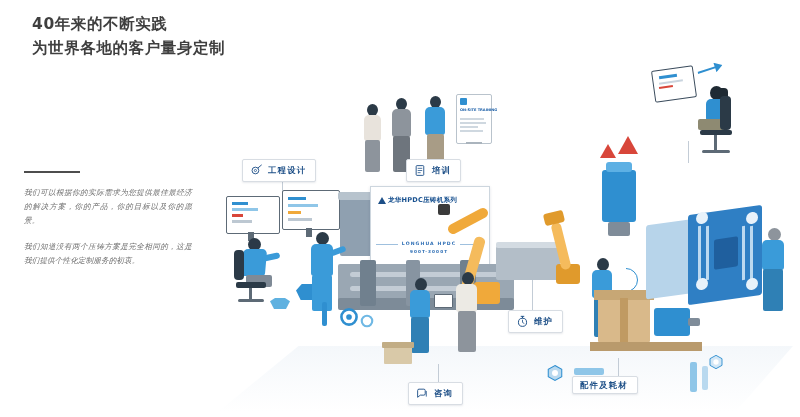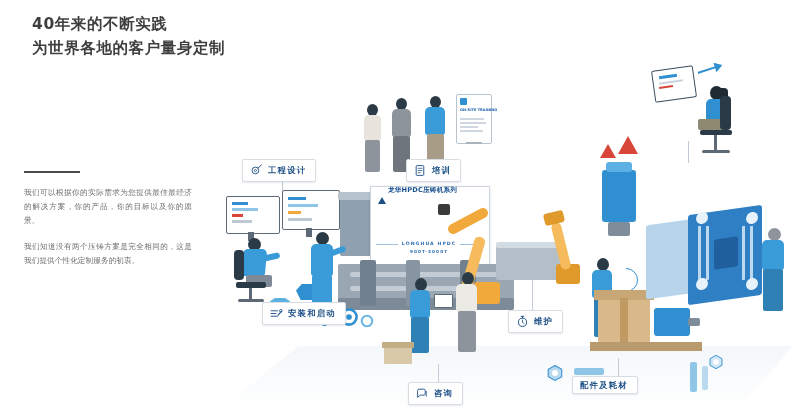--- a/index.html
+++ b/index.html
@@ -14,21 +14,21 @@
   
   .headline{position:absolute;left:32px;top:12px;width:330px;}
   .headline .ln{
     font-size:15.5px;font-weight:bold;color:#3f3f3f;
     letter-spacing:.6px;line-height:24px;white-space:nowrap;
   }
   .rule{position:absolute;left:24px;top:171px;width:56px;height:2px;background:#4d4d4d;}
   .copy{position:absolute;left:24px;top:186px;width:170px;}
   .copy p{
     margin:0 2px 12px 0;font-size:7.6px;line-height:14px;color:#6f6f6f;
-    letter-spacing:.1px;text-align:justify;
+    letter-spacing:.1px;text-align:justify;font-style:italic;
   }
 
   
   .illus{position:absolute;left:210px;top:46px;width:590px;height:371px;}
   .ground{
     position:absolute;left:8px;top:300px;width:575px;height:66px;
     background:linear-gradient(180deg,rgba(235,241,247,.55),rgba(255,255,255,0));
     clip-path:polygon(14% 0,100% 0,90% 100%,0% 100%);
   }
 
@@ -193,21 +193,21 @@
 
 
     <div class="sh" style="left:390px;top:98px;width:16px;height:14px;background:#d8463a;clip-path:polygon(50% 0,100% 100%,0 100%);"></div>
     <div class="sh" style="left:408px;top:90px;width:20px;height:18px;background:#d8463a;clip-path:polygon(50% 0,100% 100%,0 100%);"></div>
 
     <div class="mach-body" style="left:130px;top:152px;width:40px;height:58px;background:#8fa0b0;"></div>
     <div class="mach-body" style="left:128px;top:146px;width:44px;height:8px;background:#b7c3cd;"></div>
 
     <div class="mach-screen" style="left:160px;top:140px;width:118px;height:78px;"></div>
     <div class="sh" style="left:168px;top:151px;width:8px;height:7px;background:#1d4f87;clip-path:polygon(50% 0,100% 100%,0 100%);"></div>
-    <div class="mach-title" style="left:178px;top:140px;">龙华HPDC压铸机系列</div>
+    <div class="mach-title" style="left:178px;top:150px;">龙华HPDC压铸机系列</div>
     <div class="sh" style="left:166px;top:198px;width:22px;height:1.4px;background:#9fc0de;"></div>
     <div class="sh" style="left:250px;top:198px;width:22px;height:1.4px;background:#9fc0de;"></div>
     <div class="mach-sub" style="left:190px;top:195px;width:58px;">LONGHUA HPDC</div>
     <div class="mach-sub2" style="left:190px;top:203px;width:58px;">900T-3000T</div>
 
     <div class="mach-body" style="left:128px;top:218px;width:176px;height:44px;background:#9aa7b3;"></div>
     <div class="mach-body" style="left:128px;top:252px;width:176px;height:12px;background:#7d8b98;"></div>
     <div class="mach-body" style="left:140px;top:226px;width:150px;height:5px;background:#c3ccd5;border-radius:3px;"></div>
     <div class="mach-body" style="left:140px;top:240px;width:150px;height:5px;background:#c3ccd5;border-radius:3px;"></div>
     <div class="mach-body" style="left:150px;top:214px;width:16px;height:46px;background:#70808e;"></div>
@@ -254,28 +254,20 @@
 
     <svg class="sh" style="left:126px;top:258px;width:26px;height:26px;" viewBox="0 0 24 24">
       <circle cx="12" cy="12" r="7" fill="none" stroke="#2f8fd0" stroke-width="2.4"></circle>
       <circle cx="12" cy="12" r="2.6" fill="#2f8fd0"></circle>
     </svg>
     <svg class="sh" style="left:148px;top:266px;width:18px;height:18px;" viewBox="0 0 24 24">
       <circle cx="12" cy="12" r="7" fill="none" stroke="#6fb8e4" stroke-width="2.8"></circle>
     </svg>
     <div class="sh" style="left:112px;top:256px;width:5px;height:24px;background:#2f8fd0;border-radius:2px;"></div>
 
-    <div class="badge" style="left:52px;top:256px;">
-      <svg class="bi" viewBox="0 0 24 24">
-        <path d="M2 7h12M2 12h9M2 17h12" stroke="#1d4f87" stroke-width="1.7" stroke-linecap="round"></path>
-        <path d="M15 15 L21 8" stroke="#1d4f87" stroke-width="2" stroke-linecap="round"></path>
-        <circle cx="20" cy="7" r="2.4" fill="none" stroke="#1d4f87" stroke-width="1.5"></circle>
-      </svg>
-      <span class="bl">安装和启动</span>
-    </div>
 
     <div class="person" style="left:378px;top:212px;width:30px;height:80px;">
       <div class="head" style="left:9px;top:0;width:12px;height:13px;background:#2b3a47;"></div>
       <div class="torso" style="left:4px;top:12px;width:20px;height:28px;background:#3a9bd9;"></div>
       <div class="leg" style="left:6px;top:39px;width:18px;height:40px;background:#2f80b5;"></div>
     </div>
     <div class="sh" style="left:404px;top:222px;width:22px;height:22px;border:1.6px solid #2f8fd0;border-radius:50%;clip-path:polygon(50% 0,100% 0,100% 100%,50% 100%);"></div>
 
     <div class="badge" style="left:298px;top:264px;">
       <svg class="bi" viewBox="0 0 24 24">

